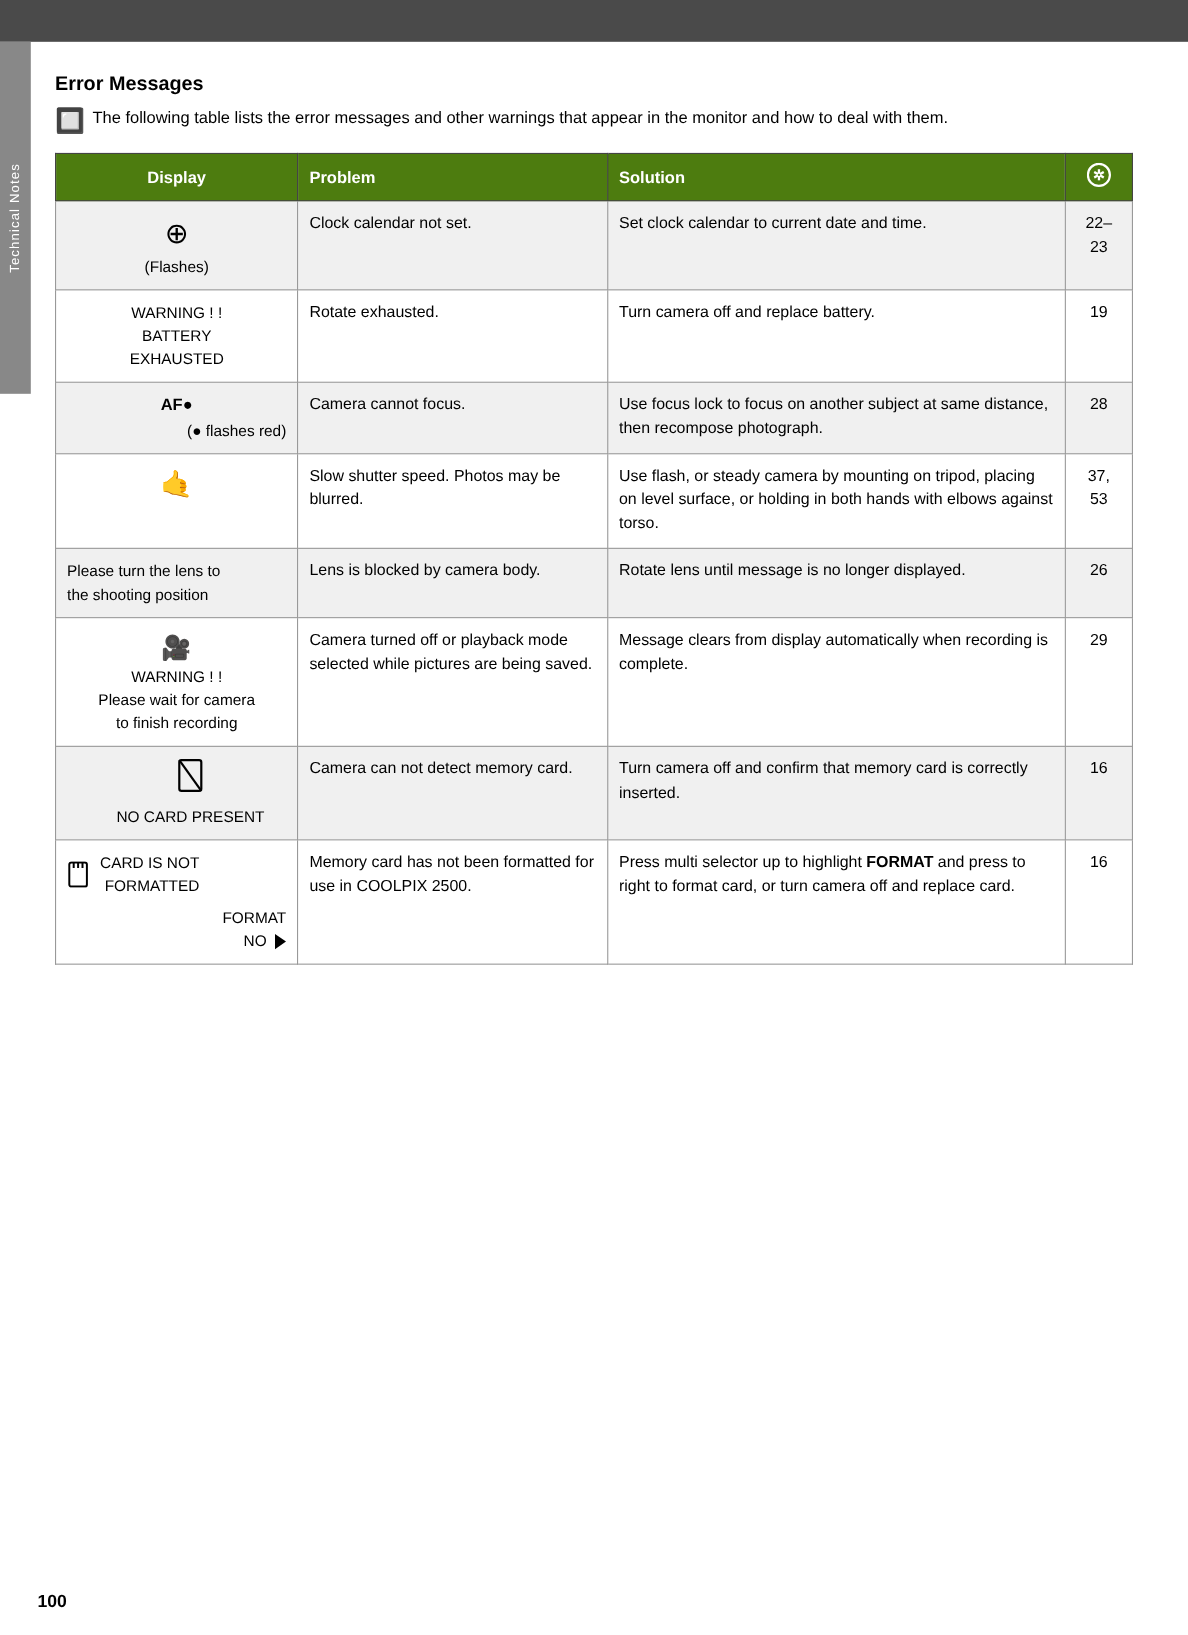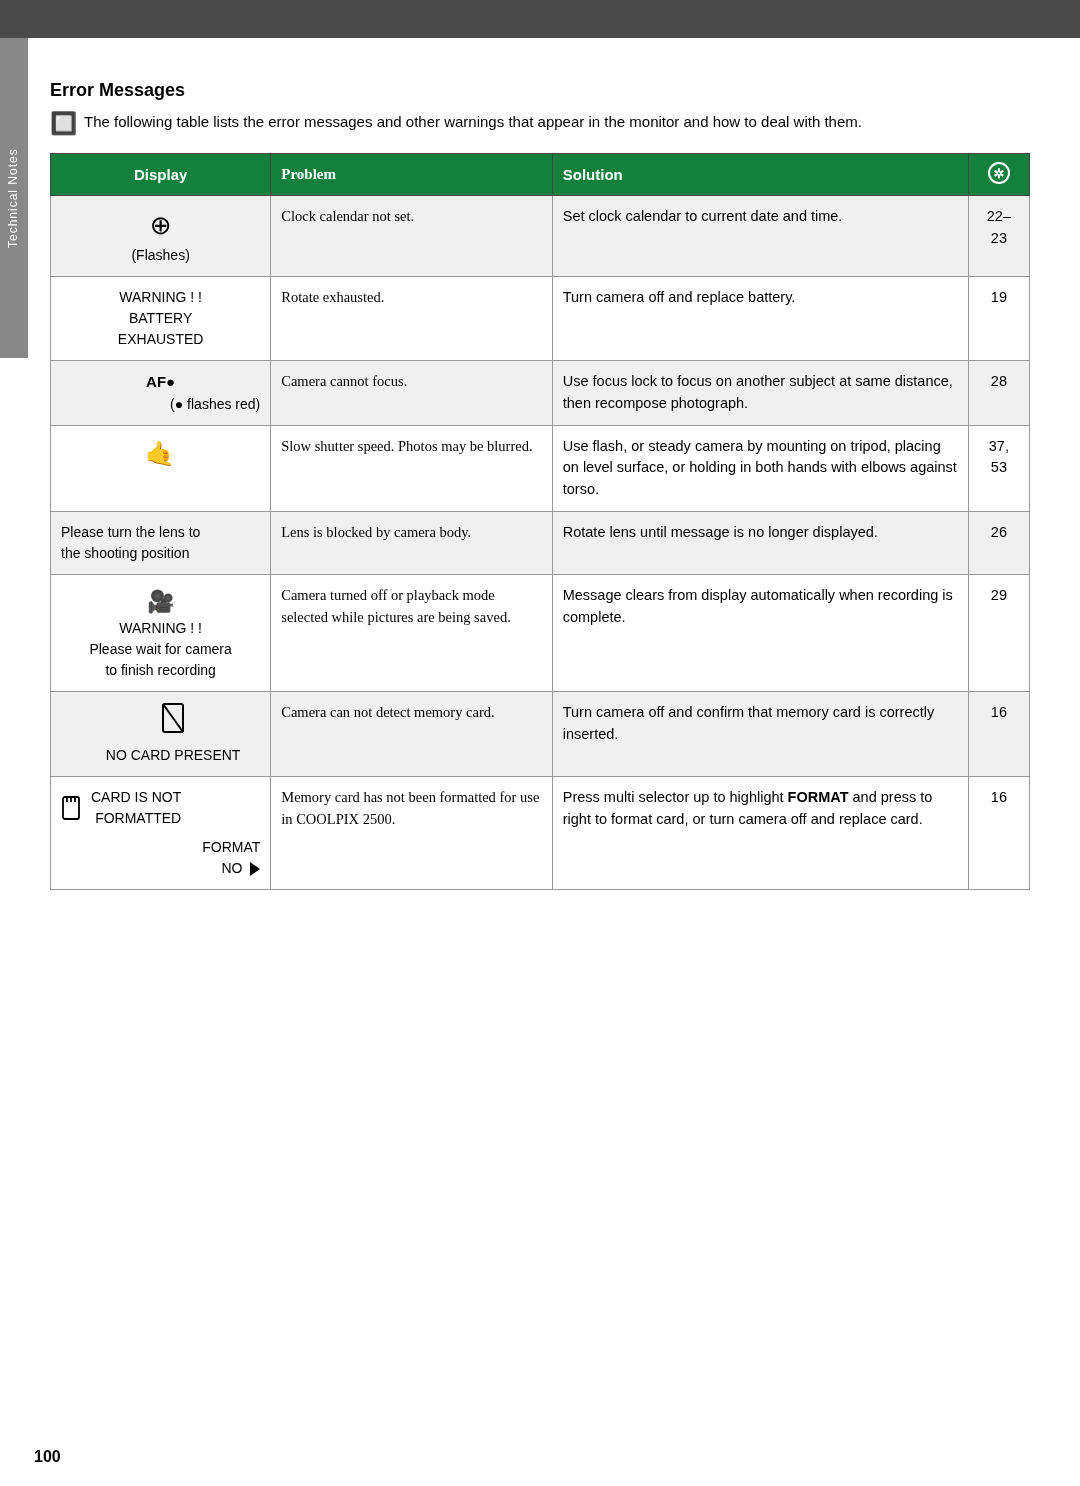--- a/index.html
+++ b/index.html
@@ -34,21 +34,21 @@
       color: #fff;
       padding: 10px 6px;
       letter-spacing: 1px;
       z-index: 10;
       height: 320px;
     }
 
     .main-content {
       margin-left: 50px;
       margin-right: 50px;
-      margin-top: 42px;
+      margin-top: 28px;
       padding-bottom: 40px;
     }
 
     .section-title {
       font-size: 18px;
       font-weight: bold;
       margin-bottom: 10px;
     }
 
     .intro-row {
@@ -70,21 +70,21 @@
       line-height: 1.5;
     }
 
     table {
       width: 100%;
       border-collapse: collapse;
       margin-top: 8px;
     }
 
     thead tr th {
-      background: #15803d;
+      background: #4d7c0f;
       color: #fff;
       font-weight: bold;
       font-size: 15px;
       padding: 8px 10px;
       border: 1px solid #444;
       text-align: left;
     }
 
     thead tr th:last-child {
       text-align: center;
@@ -106,21 +106,20 @@
       background: #ffffff;
     }
 
     .display-cell {
       width: 180px;
       text-align: center;
     }
 
     .problem-cell {
       width: 230px;
-      font-family: Liberation Serif, serif;
     }
 
     .solution-cell {
       width: 340px;
     }
 
     .page-cell {
       width: 50px;
       text-align: center;
     }

